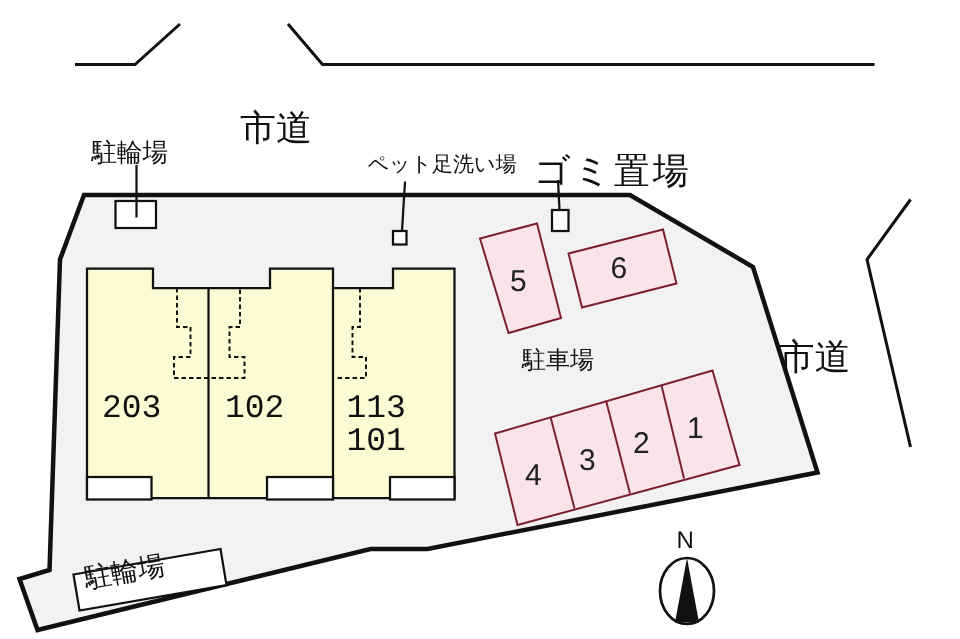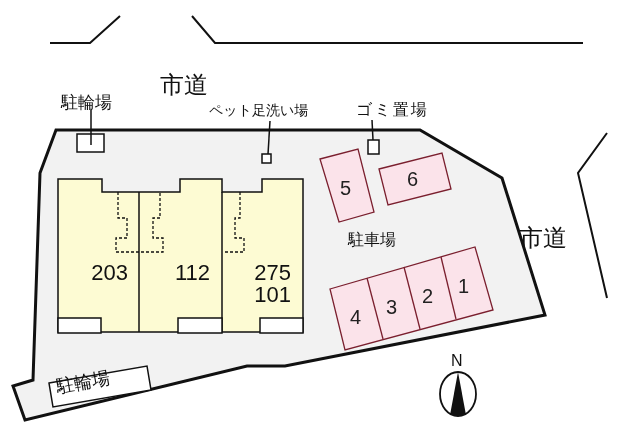--- a/index.html
+++ b/index.html
@@ -1,22 +1,22 @@
 <!DOCTYPE html>
 <html><head>
 <meta charset="utf-8">
 <style>
   html,body{margin:0;padding:0;background:#ffffff;}
   body{width:640px;height:426px;position:relative;overflow:hidden;font-family:"DejaVu Sans","Liberation Sans",sans-serif;}
   svg#map{position:absolute;left:0;top:0;}
   .lbl{position:absolute;color:#111;white-space:nowrap;line-height:1;}
   .big{font-size:24px;}
   .mid{font-size:18px;}
-  .sm{font-size:14px;}
-  .unit{position:absolute;font-size:22px;line-height:22px;text-align:right;color:#111;font-family:Liberation Sans, sans-serif;}
+  .sm{font-size:14px;margin-left:36px;}
+  .unit{position:absolute;font-size:22px;line-height:22px;text-align:left;color:#111;font-family:Liberation Mono, monospace;}
   .spot{position:absolute;font-size:20px;color:#222;font-family:"Liberation Sans",sans-serif;}
 </style>
 </head>
 <body>
 
 <svg id="map" width="640" height="426" viewBox="0 0 640 426">
 
   <g stroke="#111" stroke-width="2" fill="none">
     <polyline points="50,43 90,43 120,16"></polyline>
     <polyline points="192,16 215,43 583,43"></polyline>
@@ -63,32 +63,32 @@
   <g>
     <ellipse cx="458" cy="394" rx="18" ry="22" fill="none" stroke="#111" stroke-width="1.8"></ellipse>
     <polygon points="458,372 450,415 466,415" fill="#111"></polygon>
   </g>
 </svg>
 
 <div class="lbl big" style="left:160px;top:73px;">市道</div>
 <div class="lbl big" style="left:519px;top:226px;">市道</div>
 <div class="lbl mid" style="left:61px;top:94px;font-size:17px;">駐輪場</div>
 <div class="lbl sm" style="left:209px;top:103px;">ペット足洗い場</div>
-<div class="lbl big" style="left:356px;top:102px;font-size:16px;letter-spacing:2px;">ゴミ置場</div>
+<div class="lbl big" style="left:356px;top:102px;font-size:24px;letter-spacing:2px;">ゴミ置場</div>
 <div class="lbl big" style="left:348px;top:232px;font-size:16px;">駐車場</div>
 <div class="lbl mid" style="left:55px;top:378px;transform:rotate(-10deg);transform-origin:left top;font-size:18px;">駐輪場</div>
 
 <div class="unit" style="left:68px;top:262px;width:60px;">
   <div>203</div>
 </div>
 <div class="unit" style="left:150px;top:262px;width:60px;">
-  <div>112</div>
+  <div>102</div>
 </div>
 <div class="unit" style="left:231px;top:262px;width:60px;">
-  <div>275</div>
+  <div>113</div>
   <div>101</div>
 </div>
 
 <div class="spot" style="left:458px;top:275px;">1</div>
 <div class="spot" style="left:422px;top:285px;">2</div>
 <div class="spot" style="left:386px;top:296px;">3</div>
 <div class="spot" style="left:350px;top:306px;">4</div>
 <div class="spot" style="left:340px;top:177px;">5</div>
 <div class="spot" style="left:407px;top:168px;">6</div>
 

